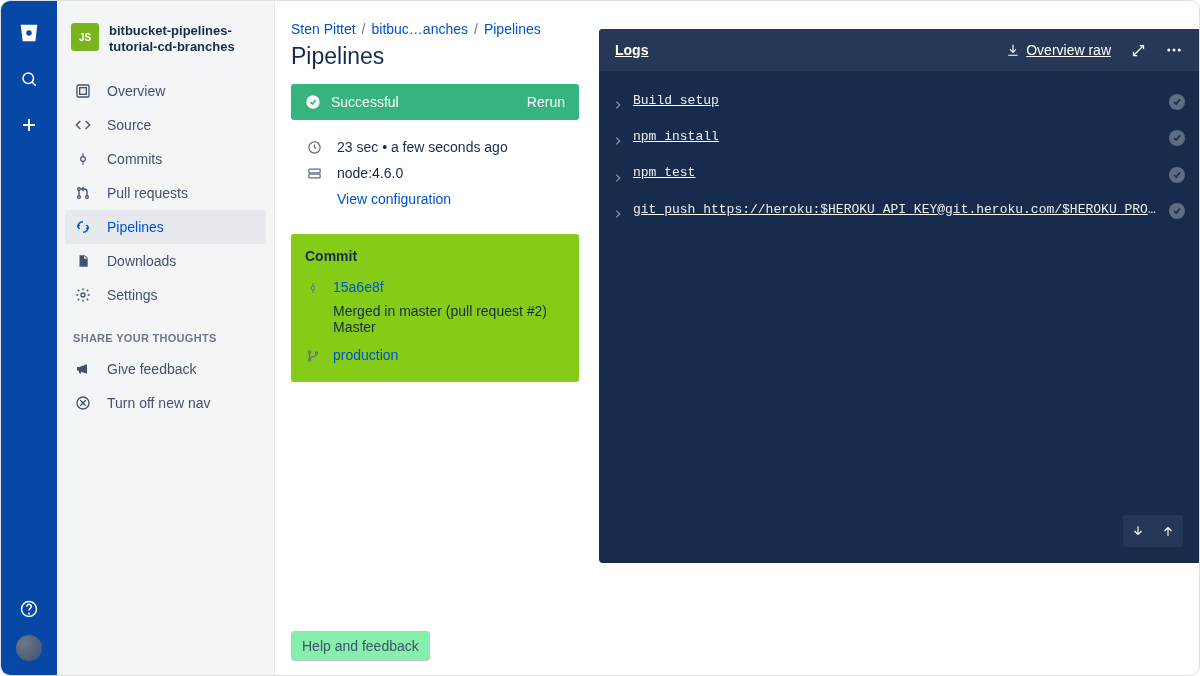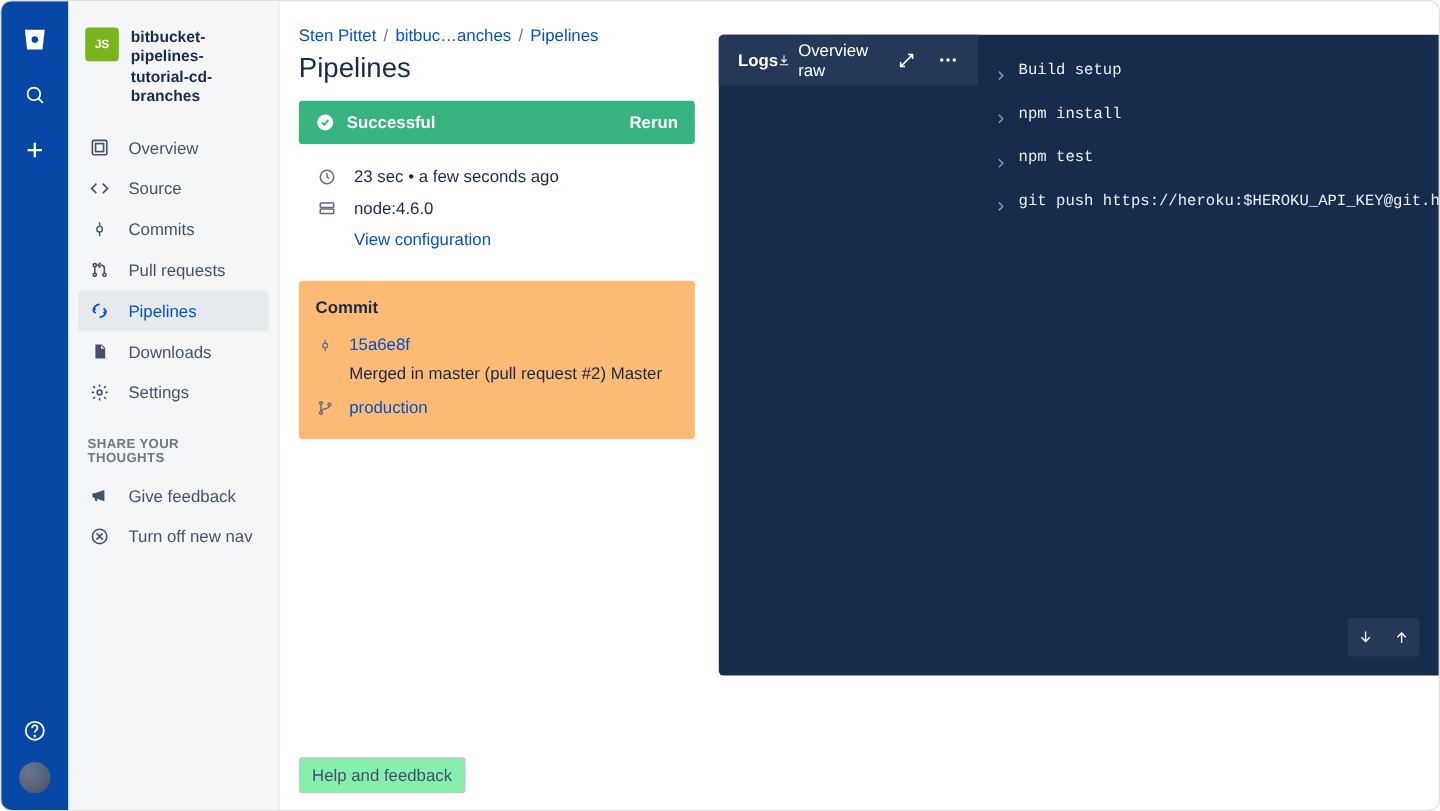--- a/index.html
+++ b/index.html
@@ -31,21 +31,21 @@
   display: flex; align-items: center; justify-content: center;
   margin-bottom: 14px;
   color: #fff;
   cursor: pointer;
 }
 .global-nav .bottom { margin-top: auto; margin-bottom: 14px; display:flex; flex-direction:column; align-items:center; }
 .avatar-sm { width: 26px; height: 26px; border-radius: 50%; background: radial-gradient(circle at 30% 30%, #6b778c, #42526e); margin-top: 10px; }
 
 
 .sidebar {
-  width: 176px;
+  width: 218px;
   background: #f4f5f7;
   border-right: 1px solid #e6e8ec;
   display: flex;
   flex-direction: column;
   padding-top: 16px;
   flex-shrink: 0;
 }
 .repo-hdr { display: flex; padding: 6px 14px 18px 14px; }
 .repo-logo {
   width: 28px; height: 28px; border-radius: 3px; background: #7ab51d;
@@ -66,35 +66,34 @@
 .breadcrumb a { color:#0052cc; text-decoration:none; }
 .page-title { font-size: 23px; font-weight: 500; color:#172b4d; margin: 6px 0 14px; }
 
 .status-bar {
   background: #36b37e;
   color: #fff;
   border-radius: 3px;
   display: flex; align-items: center;
   padding: 10px 14px;
   font-size: 14px;
-  font-weight: bold;
 }
 .status-bar .st-icon { margin-right: 10px; }
 .status-bar .rerun { margin-left: auto; cursor:pointer; }
 
 .meta-list { margin: 14px 4px 0; }
 .meta-row { display:flex; align-items:center; padding: 5px 10px; font-size: 14px; color:#172b4d; }
 .meta-row .mi { width: 18px; display:flex; justify-content:center; margin-right: 14px; color:#5e6c84; }
 .meta-row a { color:#0052cc; text-decoration:none; }
 .meta-row.link-only { padding-left: 42px; }
 .avatar-xxs { width:16px; height:16px; border-radius:3px; background: linear-gradient(135deg,#555,#222); flex-shrink:0; }
 
 .commit-card {
   margin-top: 22px;
-  background: #fdba74;
+  background: #84cc16;
   border-radius: 3px;
   padding: 14px 14px 16px;
 }
 .commit-card h3 { font-size: 14px; font-weight: 600; margin-bottom: 12px; }
 .commit-row { display:flex; align-items:flex-start; padding: 3px 0; font-size: 14px; }
 .commit-row .ci { width:16px; display:flex; justify-content:center; margin-right: 12px; color:#5e6c84; flex-shrink:0; padding-top:2px;}
 .commit-row a { color:#0052cc; text-decoration:none; }
 .commit-row .msg { padding-left: 28px; color:#172b4d; margin-top:2px; margin-bottom:6px; }
 
 .help-btn {
@@ -111,23 +110,24 @@
 
 
 .logs {
   width: 600px;
   background: #172b4d;
   color: #fff;
   border-top-left-radius: 4px;
   border-bottom-left-radius: 4px;
   margin-top: 28px;
   margin-bottom: 112px;
-  display:flex; 
+  display:flex; flex-direction:column;
   flex-shrink: 0;
   position: relative;
+  text-decoration: underline;
 }
 .logs-hdr {
   height: 42px;
   background: #253858;
   border-radius: 4px 0 0 0;
   display: flex; align-items: center;
   padding: 0 16px;
   font-size: 14px; font-weight: 600;
 }
 .logs-hdr .actions { margin-left:auto; display:flex; align-items:center; gap: 18px; color:#fff; }

